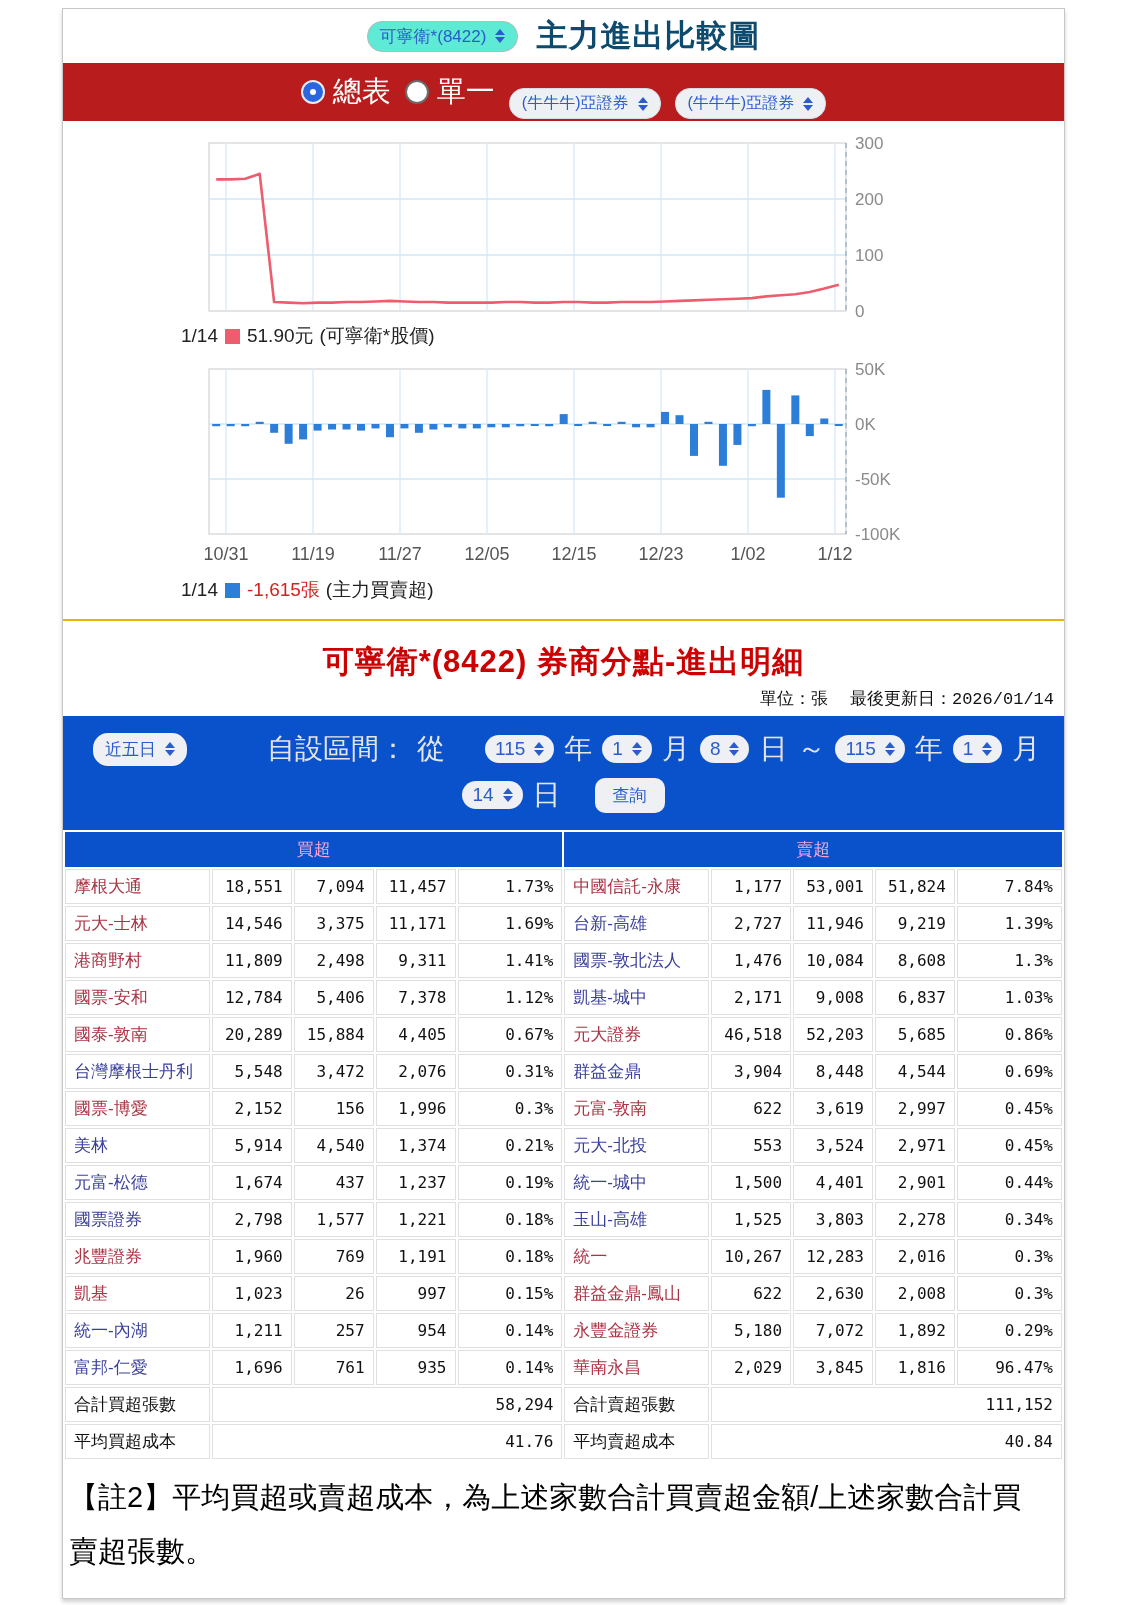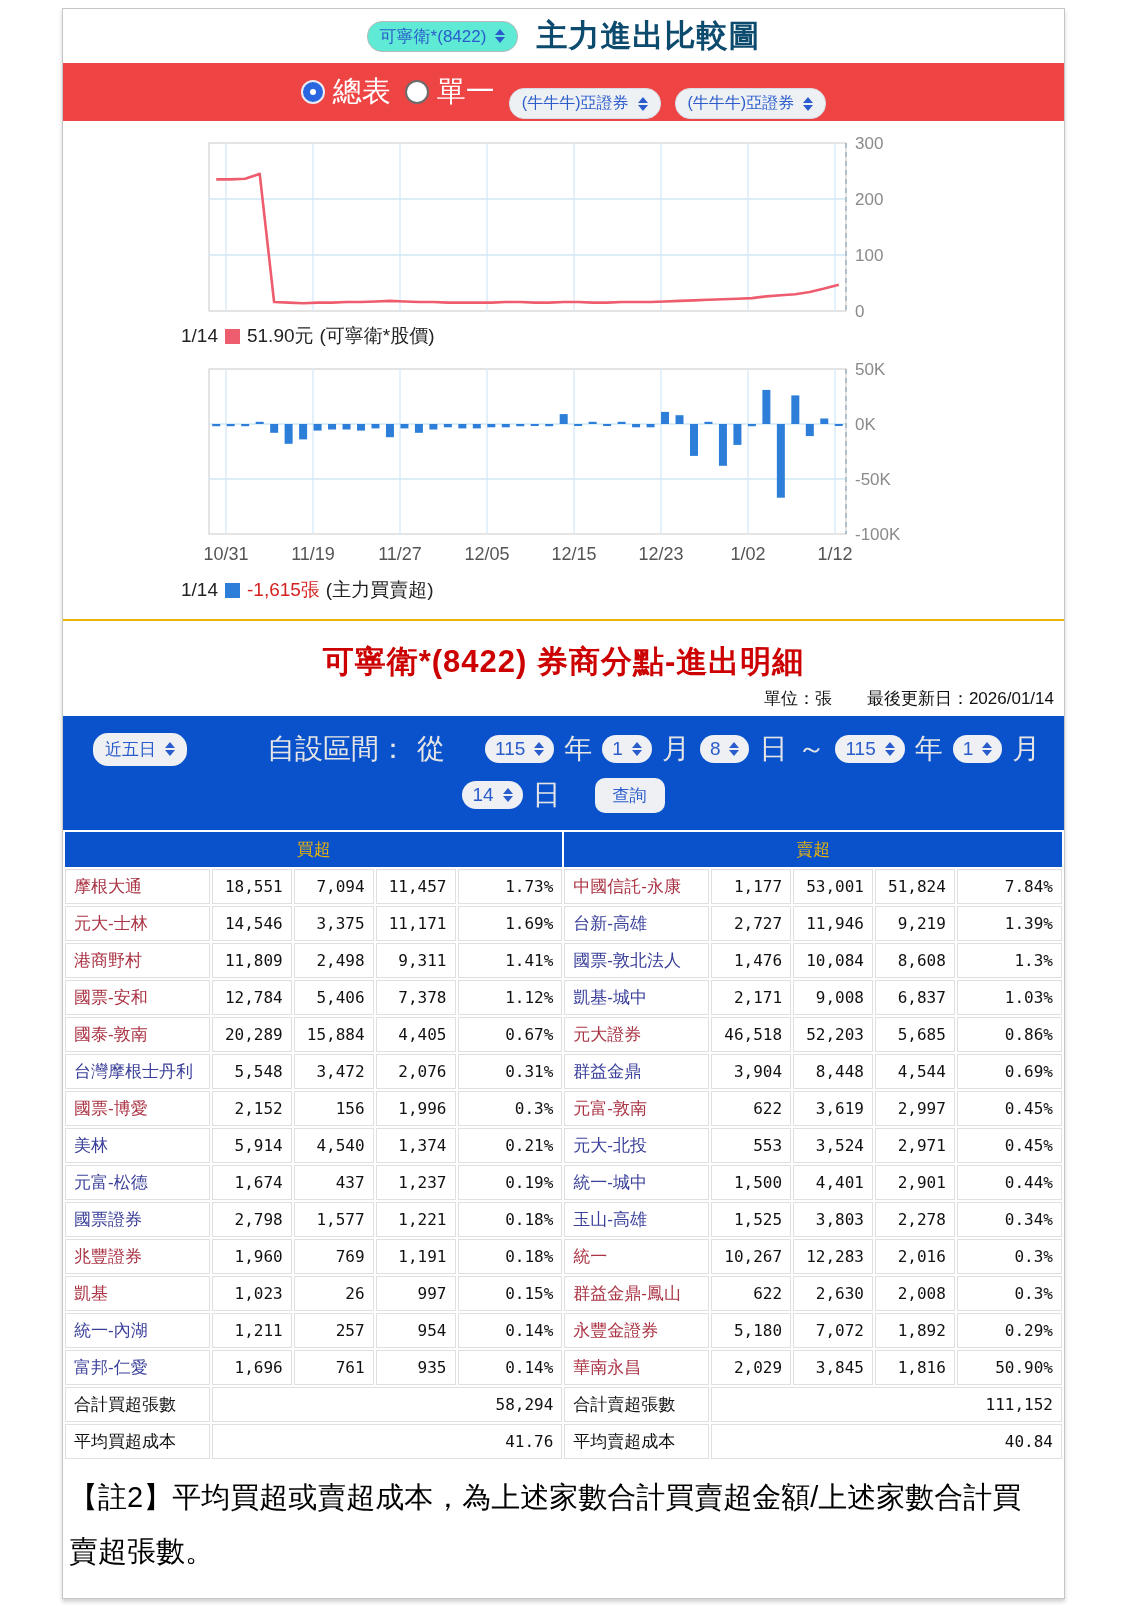--- a/index.html
+++ b/index.html
@@ -10,53 +10,53 @@
   .top-row{height:54px;display:flex;align-items:center;justify-content:center;gap:18px;background:#fff;}
   .pill{display:inline-flex;align-items:center;background:#5eead4;border:1px solid #b9b9b9;border-radius:15px;padding:3px 12px;color:#2b5ccc;font-size:17px;cursor:default;}
   .pill.on-blue{background:#eef1f4;border:1px solid #d7dde6;margin-top:23px;}
   .ud{display:inline-flex;flex-direction:column;gap:2px;margin-left:9px;}
   .ud i{display:block;width:0;height:0;border-left:5px solid transparent;border-right:5px solid transparent;}
   .ud .up{border-bottom:6px solid #2b5ccc;}
   .ud .dn{border-top:6px solid #2b5ccc;}
   .main-title{color:#0c4a6e;font-size:31px;font-weight:bold;letter-spacing:1px;}
 
   
-  .view-bar{height:58px;background:#ef4444;display:flex;align-items:center;justify-content:center;gap:14px;color:#fff;}
+  .view-bar{height:58px;background:#b91c1c;display:flex;align-items:center;justify-content:center;gap:14px;color:#fff;}
   .radio-wrap{display:flex;align-items:center;gap:8px;font-size:29px;color:#fff;cursor:default;}
   .radio{width:24px;height:24px;border-radius:50%;box-sizing:border-box;position:relative;}
   .radio.sel{background:#2a66e0;border:2px solid #e8ecf4;}
   .radio.sel::after{content:"";position:absolute;left:7px;top:7px;width:6px;height:6px;border-radius:50%;background:#fff;}
   .radio.unsel{background:#fff;border:2px solid #6b6b6b;}
   .view-bar .pill{font-size:16px;padding:4px 12px;}
 
   
   .charts{padding:12px 0 6px 0;background:#fff;}
   .charts svg{display:block;}
   .legend{margin:0 0 10px 118px;font-size:19px;color:#222;display:flex;align-items:center;gap:6px;}
   .legend .sq{display:inline-block;width:15px;height:15px;margin:0 1px;}
   .legend .red-val{color:#d42222;}
 
   
   .detail-head{border-top:2px solid #eab308;padding-top:20px;}
   .detail-title{text-align:center;color:#cc0000;font-size:31px;font-weight:bold;letter-spacing:1px;}
-  .unit-line{text-align:right;font-size:17px;color:#111;padding:4px 10px 6px 0;display:flex;justify-content:flex-end;gap:35px;}
+  .unit-line{text-align:right;font-size:17px;color:#111;padding:4px 10px 6px 0;display:flex;justify-content:flex-end;gap:22px;font-family:Liberation Mono, monospace;}
 
   
   .query-bar{background:#0a52cc;color:#fff;padding:10px 0 12px 0;}
   .qrow{display:flex;align-items:center;justify-content:center;gap:10px;font-size:28px;min-height:46px;}
   .qrow.first{justify-content:flex-start;padding-left:30px;}
   .qrow .spacer{width:60px;}
   .qrow .pill{font-size:19px;padding:3px 10px;background:#eef0f3;border:none;}
   .qrow .pill.range{font-size:17px;padding:5px 12px;}
   .qlabel{color:#e5e5e5;}
   .btn{background:#eef0f3;color:#2b5ccc;border:none;border-radius:10px;font-size:17px;padding:6px 18px;cursor:default;}
 
   
   table.broker{width:100%;border-collapse:separate;border-spacing:2px;font-size:17px;background:#fff;}
-  table.broker th{background:#0a52cc;color:#eab308;font-weight:normal;padding:6px 4px;}
+  table.broker th{background:#0a52cc;color:#f9a8d4;font-weight:normal;padding:6px 4px;}
   table.broker td{border:1px solid #e0e0e0;padding:5px 8px;background:#fff;}
   td.name{background:#dce9f9;text-align:left;}
   td.name.red{color:#aa3344;}
   td.name.navy{color:#3a3f99;}
   td.num{text-align:right;font-family:"DejaVu Sans Mono","Liberation Mono",monospace;font-size:16px;color:#111;}
   col.c-name{width:148px;}col.c-num{width:80px;}col.c-pct{width:106px;}
 
   
   .notes{padding:10px 14px 20px 6px;font-size:29px;line-height:1.85;color:#000;}
 </style>
@@ -461,21 +461,21 @@
         <tr>
           <td class="name navy">富邦-仁愛</td>
           <td class="num">1,696</td>
           <td class="num">761</td>
           <td class="num">935</td>
           <td class="num">0.14%</td>
           <td class="name red">華南永昌</td>
           <td class="num">2,029</td>
           <td class="num">3,845</td>
           <td class="num">1,816</td>
-          <td class="num">50.90%</td>
+          <td class="num">96.47%</td>
         </tr>
       </tbody>
     <tbody>
       <tr>
         <td class="name">合計買超張數</td>
         <td class="num" colspan="4">58,294</td>
         <td class="name">合計賣超張數</td>
         <td class="num" colspan="4">111,152</td>
       </tr>
       <tr>

